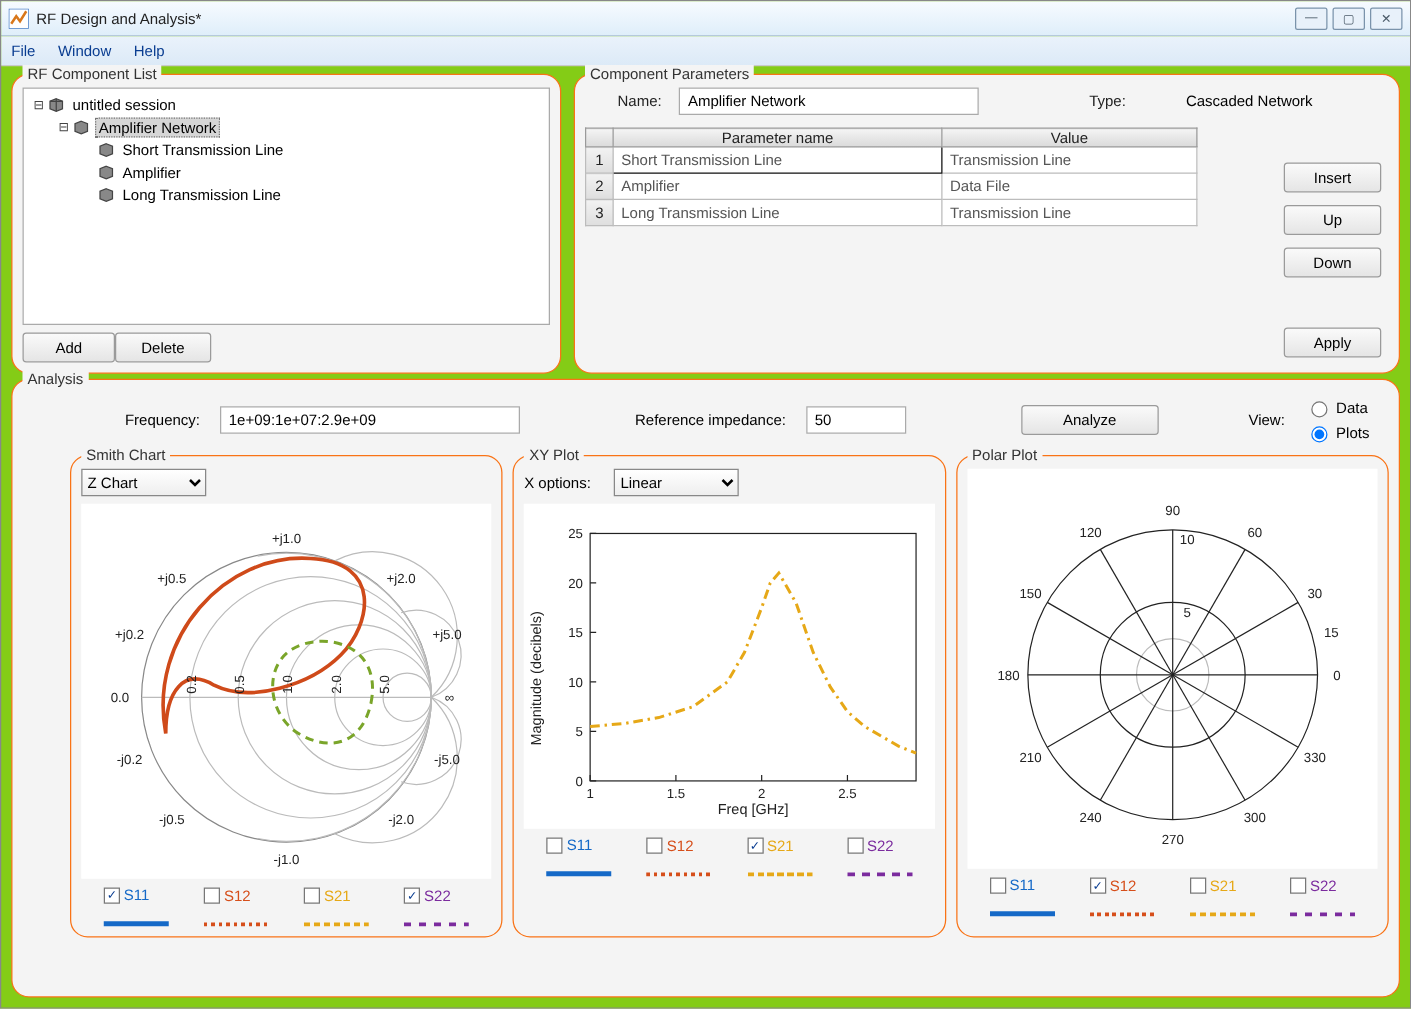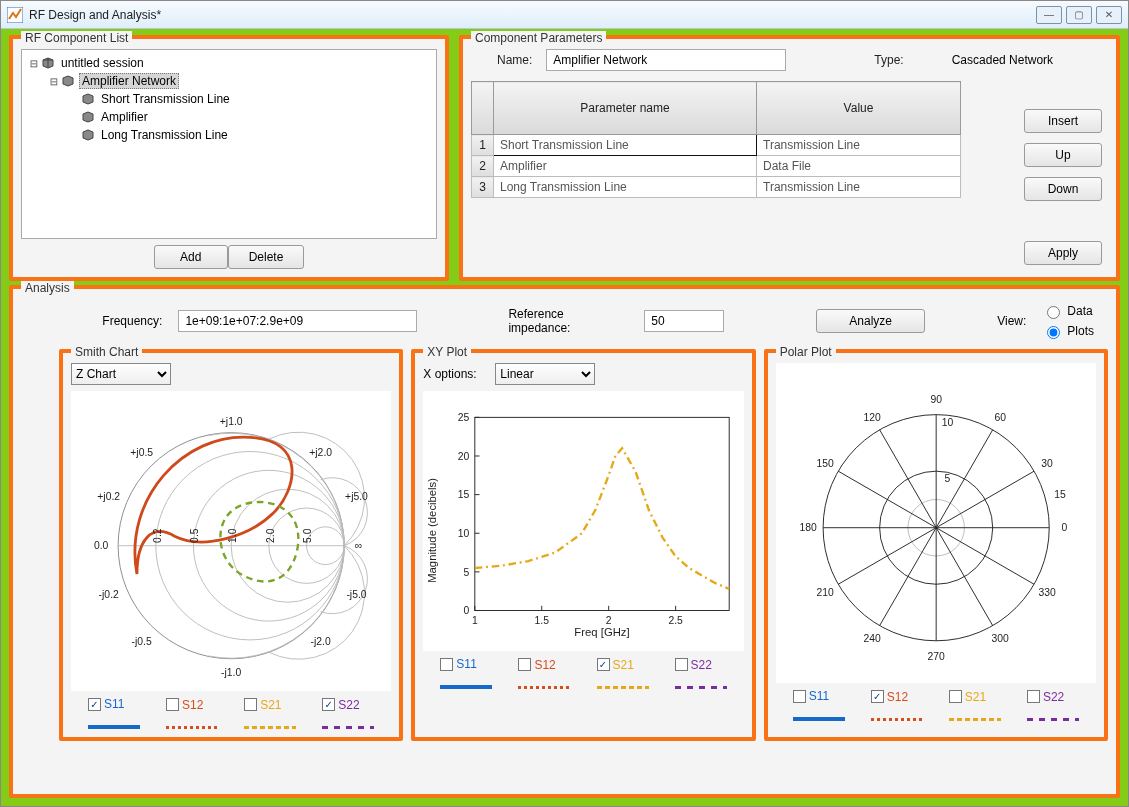--- a/index.html
+++ b/index.html
@@ -6,40 +6,40 @@
 body { margin: 0; background: #f0f0f0; }
 .window { width: 1129px; height: 807px; background: #84cc16; border: 1px solid #888; display: flex; flex-direction: column; }
 .titlebar { background: linear-gradient(#f7fbff, #dfeefa); height: 28px; display: flex; align-items: center; padding: 0 6px; border-bottom: 1px solid #b5c9dc; }
 .titlebar .icon { width: 16px; height: 16px; margin-right: 6px; }
 .titlebar .title { flex: 1; color: #222; }
 .win-controls { display: flex; gap: 4px; }
 .win-btn { width: 26px; height: 18px; border: 1px solid #7a93ab; background: #e8f1fa; border-radius: 2px; display: flex; align-items: center; justify-content: center; font-size: 10px; color: #4a5a68; }
 .menubar { background: linear-gradient(#eaf2fb, #dceaf7); height: 24px; display: flex; align-items: center; padding: 0 8px; gap: 18px; border-bottom: 1px solid #c9c9c9; color: #0a3d91; }
 .menubar span { cursor: default; }
 .content { flex: 1; padding: 6px 8px 8px 8px; display: flex; flex-direction: column; gap: 4px; }
-.fieldset { border: 4px solid #f97316; border-radius: 2px; padding: 10px 8px 8px 8px; position: relative; background: #f4f4f4; }
+.fieldset { border: 1px solid #f97316; border-radius: 14px; padding: 10px 8px 8px 8px; position: relative; background: #f4f4f4; }
 .fieldset > .legend { position: absolute; top: -8px; left: 8px; background: #f4f4f4; padding: 0 4px; color: #333; }
 .top-row { display: flex; gap: 10px; }
 .top-left { flex: 0 0 440px; }
 .top-right { flex: 1; }
 .tree-box { background: #fff; border: 1px solid #aaa; height: 190px; padding: 4px 6px; overflow: auto; margin-bottom: 6px; }
 .tree-row { display: flex; align-items: center; height: 18px; gap: 2px; }
 .tglyph { width: 12px; display: inline-flex; justify-content: center; color: #444; font-size: 10px; }
 .tree-indent { display: inline-block; }
 .cube-icon { width: 12px; height: 12px; margin-right: 3px; display: inline-block; }
 .tree-label { padding: 0 2px; }
 .tree-label.selected { background: #d6d6d6; border: 1px dotted #777; }
 .btn { background: linear-gradient(#fafafa,#e5e5e5); border: 1px solid #9a9a9a; border-radius: 3px; padding: 3px 20px; min-width: 74px; height: 24px; cursor: default; }
-.btn-row { display: flex; justify-content: center; }
+.btn-row { display: flex; justify-content: flex-start; }
 .param-head { display: flex; align-items: center; gap: 14px; margin-bottom: 10px; padding-left: 26px; }
 .param-head .lab { color: #222; }
 .txt { background: #fff; border: 1px solid #aaa; height: 22px; padding: 2px 6px; }
 .param-name-input { width: 240px; }
 .param-table { border: 1px solid #7a7a7a; width: 490px; border-collapse: collapse; }
-.param-table th { background: linear-gradient(#f4f4f4,#dadada); border: 1px solid #9a9a9a; padding: 19px 6px; font-weight: normal; color: #222; }
+.param-table th { background: linear-gradient(#f4f4f4,#dadada); border: 1px solid #9a9a9a; padding: 0 6px; font-weight: normal; color: #222; }
 .param-table td { border: 1px solid #bcbcbc; padding: 3px 6px; background: #fff; color: #555; }
 .param-table td.rownum { background: linear-gradient(#f2f2f2,#dedede); text-align: center; width: 22px; color: #222; }
 .param-table tr.selected td.pn { background: #fff; border: 1px solid #111; }
 .right-btns { display: flex; flex-direction: column; gap: 10px; position: absolute; right: 14px; top: 70px; }
 .right-btns .btn { width: 78px; padding: 3px 0; }
 .analysis-row1 { display: flex; align-items: center; gap: 16px; padding: 4px 14px 10px 14px; }
 .analysis-row1 .radio-col { display: flex; flex-direction: column; gap: 4px; }
 .analysis-row1 label { display: flex; align-items: center; gap: 4px; }
 .plots-row { display: flex; gap: 8px; }
 .plot-fs { flex: 1; min-width: 0; }
@@ -67,20 +67,25 @@
         <rect width="16" height="16" fill="#fff"></rect>
         <path d="M2 12 L6 6 L9 10 L14 2" stroke="#d9771a" stroke-width="2" fill="none"></path>
         <rect x="0" y="0" width="16" height="16" fill="none" stroke="#2b6bbf"></rect>
       </svg>
     <span class="title">RF Design and Analysis*</span>
     <div class="win-controls">
       <div class="win-btn">—</div>
       <div class="win-btn">▢</div>
       <div class="win-btn">✕</div>
     </div>
+  </div>
+  <div class="menubar">
+    <span>File</span>
+    <span>Window</span>
+    <span>Help</span>
   </div>
 
   <div class="content">
     <div class="top-row">
 
       <div class="fieldset top-left">
         <span class="legend">RF Component List</span>
         <div class="tree-box">
           <div class="tree-row">
               <span class="tglyph">⊟</span>

